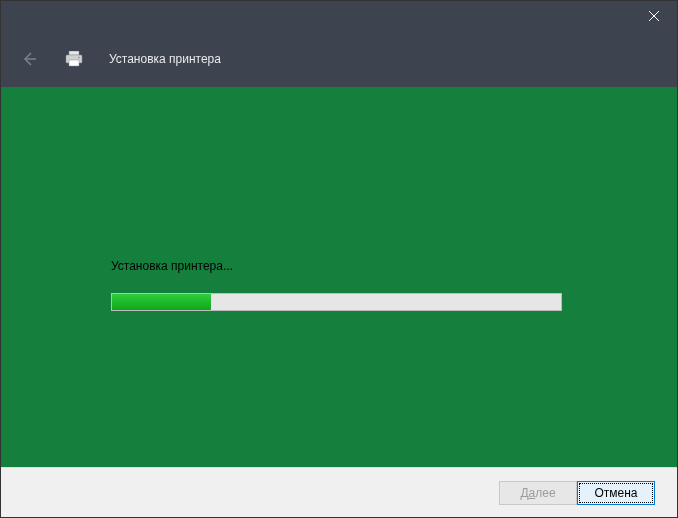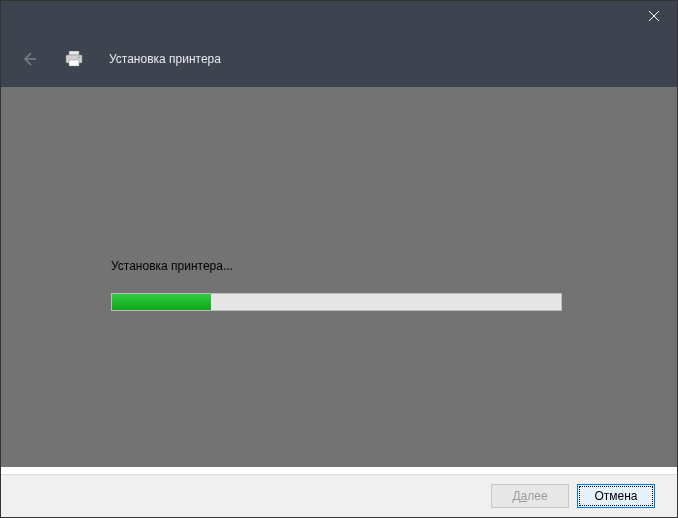--- a/index.html
+++ b/index.html
@@ -57,21 +57,21 @@
     .header-title {
       color: #e8eaed;
       font-size: 12px;
     }
     .content {
       position: absolute;
       top: 86px;
       left: 0;
       right: 0;
       bottom: 50px;
-      background: #737373;
+      background: #15803d;
       padding: 0 70px;
     }
     .status-text {
       position: absolute;
       top: 172px;
       left: 110px;
       color: #000;
       font-size: 12px;
     }
     .progress-container {
@@ -85,28 +85,27 @@
     }
     .progress-fill {
       height: 100%;
       background: linear-gradient(to bottom, #2ecc40 0%, #0fa818 100%);
     }
     .footer {
       position: absolute;
       bottom: 0;
       left: 0;
       right: 0;
-      height: 43px;
+      height: 50px;
       background: #f0f0f0;
       border-top: 1px solid #dcdcdc;
       display: flex;
       justify-content: flex-end;
       align-items: center;
       padding-right: 22px;
-      gap: 8px;
     }
     .btn {
       min-width: 78px;
       height: 24px;
       font-size: 12px;
       font-family: inherit;
       border: 1px solid #adadad;
       background: #e1e1e1;
       padding: 0 12px;
       display: flex;

